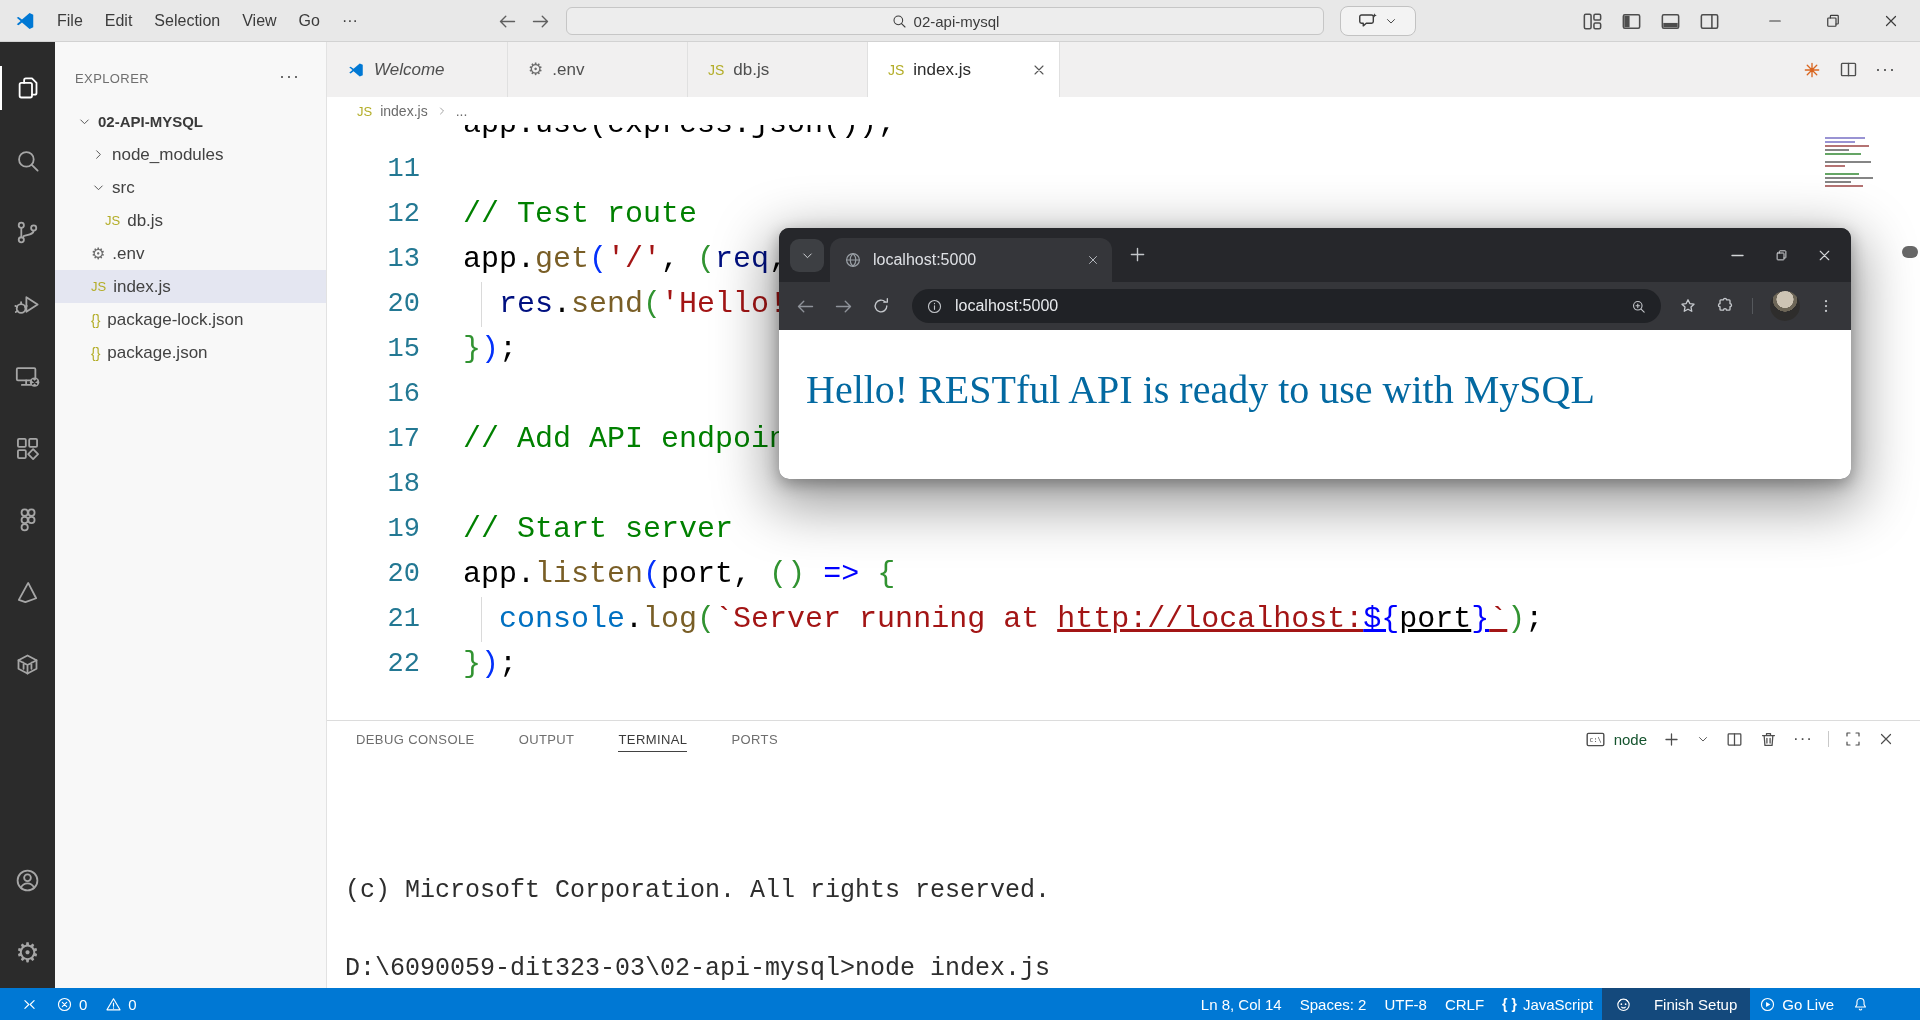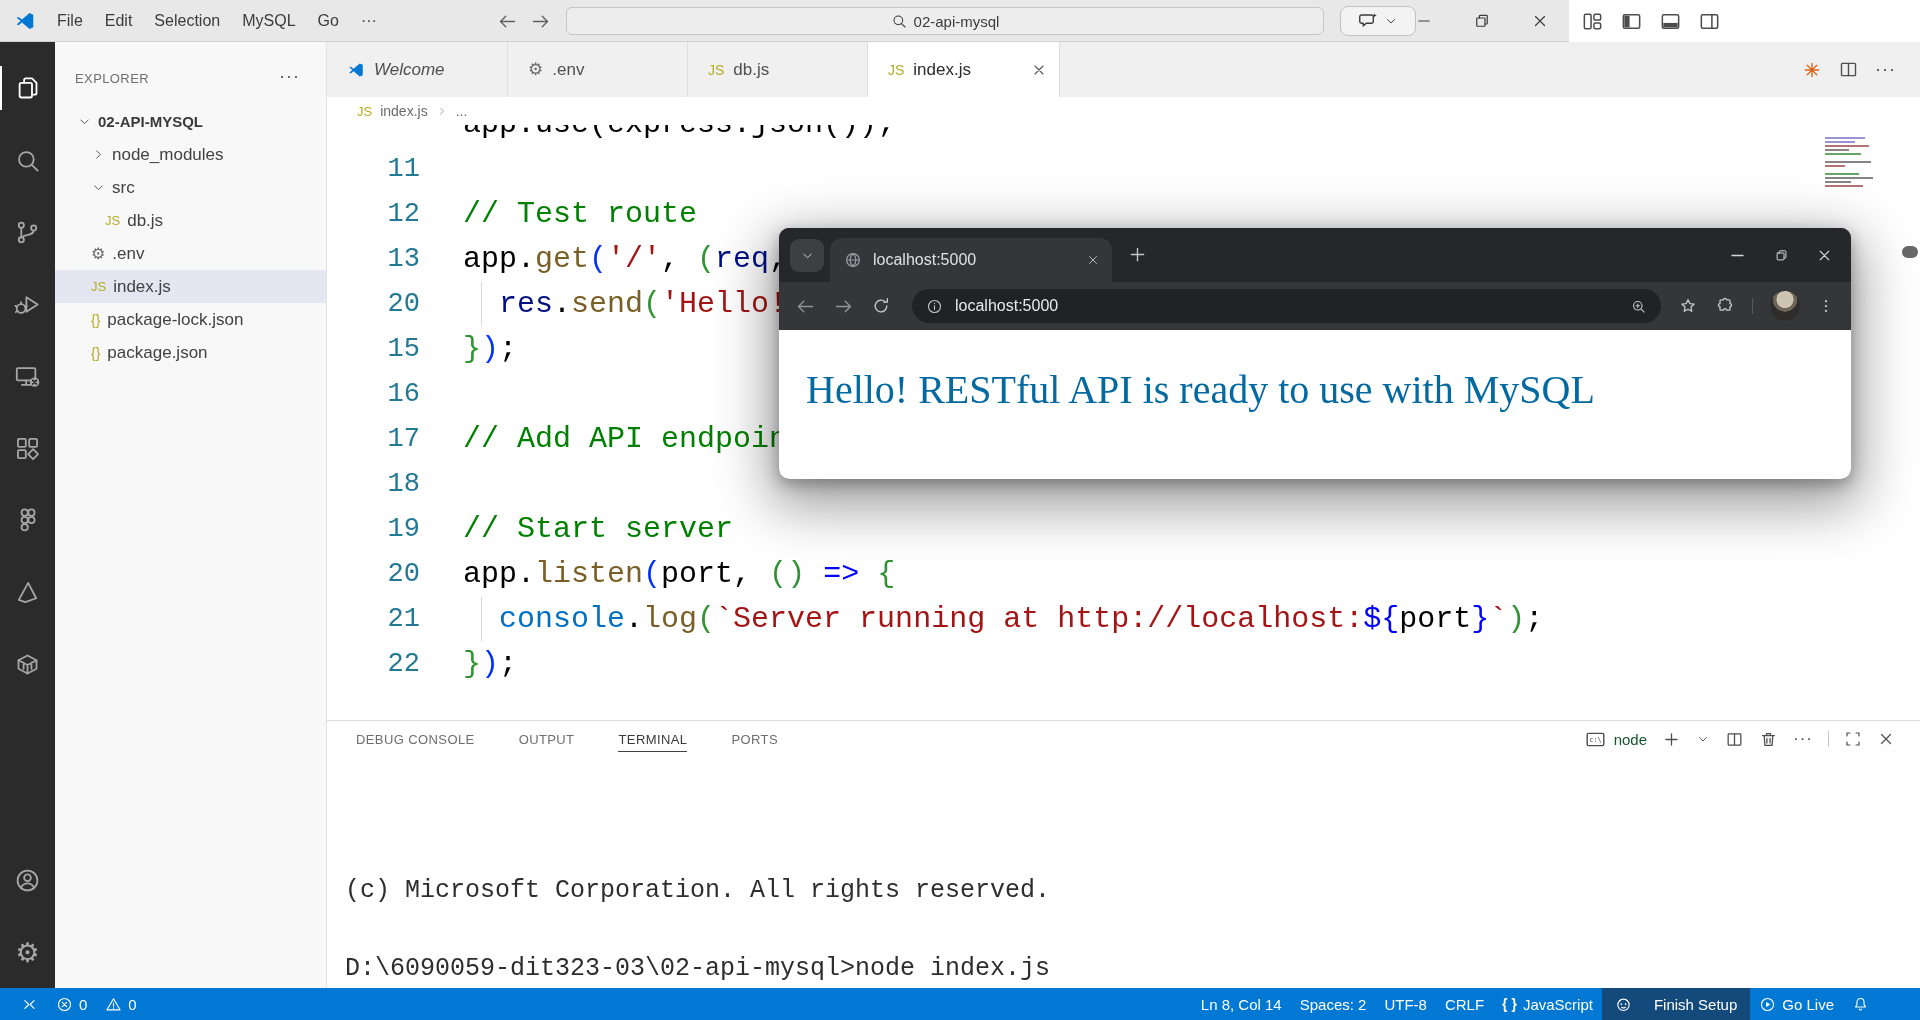--- a/index.html
+++ b/index.html
@@ -3,21 +3,21 @@
 <meta charset="utf-8">
 <style>
   html,body{margin:0;padding:0;background:#9a9a9a;}
   *{box-sizing:border-box;}
   #root{position:relative;width:1920px;height:1020px;background:#fff;overflow:hidden;
         font-family:"Liberation Sans",sans-serif;color:#3b3b3b;}
   .ic{display:inline-flex;align-items:center;justify-content:center;flex:none;}
   .ic svg{width:100%;height:100%;display:block;}
 
   
-  #titlebar{position:absolute;left:0;top:0;width:1569px;height:42px;background:#e8e8e8;
+  #titlebar{position:absolute;left:0;top:0;width:1920px;height:42px;background:#e8e8e8;
             border-bottom:1px solid #d2d2d2;z-index:30;}
   #app-logo{position:absolute;left:14px;top:10px;width:22px;height:22px;}
   #menu-bar{position:absolute;left:46px;top:0;height:42px;display:flex;align-items:center;}
   .menu-item{padding:0 11px;font-size:16px;color:#3b3b3b;height:30px;display:flex;align-items:center;border-radius:5px;}
   #nav-arrows{position:absolute;left:497px;top:0;height:42px;display:flex;align-items:center;gap:12px;color:#5f5f5f;}
   #cmd-center{position:absolute;left:566px;top:7px;width:758px;height:28px;background:#ededed;
               border:1px solid #c6c6c6;border-radius:6px;display:flex;align-items:center;justify-content:center;
               gap:7px;color:#3c3c3c;font-size:15px;}
   #copilot-btn{position:absolute;left:1340px;top:6px;width:76px;height:30px;border:1px solid #c2c2c2;border-radius:8px;
               background:#f3f3f3;display:flex;align-items:center;justify-content:center;gap:5px;color:#3b3b3b;}
@@ -65,21 +65,21 @@
   #editor{position:absolute;left:0;top:83px;width:100%;height:595px;overflow:hidden;background:#fff;}
   #code{position:absolute;left:0;top:-23px;width:100%;}
   .cl{height:45px;position:relative;font-family:"Liberation Mono","DejaVu Sans Mono",monospace;
       font-size:30px;line-height:45px;white-space:pre;}
   .cl .ln{position:absolute;left:0;width:93px;text-align:right;color:#237893;font-size:27px;}
   .cl .ct{position:absolute;left:136px;}
   .cl.guide::before{content:'';position:absolute;left:154px;top:0;bottom:0;border-left:1px solid #dadada;}
   .c-def{color:#000000;} .c-cmt{color:#008000;} .c-str{color:#a31515;} .c-kw{color:#0000ff;}
   .c-fn{color:#795e26;} .c-var{color:#001080;} .c-var2{color:#0070c1;}
   .c-b1{color:#0431fa;} .c-b2{color:#319331;}
-  .lnk{}
+  .lnk{text-decoration:underline;}
   #minimap{position:absolute;right:25px;top:10px;width:74px;height:58px;}
   #scroll-thumb{position:absolute;right:2px;top:121px;width:16px;height:12px;background:#4d4d4d;border-radius:6px;opacity:.85;}
 
   
   #panel{position:absolute;left:0;top:678px;width:100%;height:268px;background:#fff;border-top:1px solid #dcdcdc;}
   #panel-tabs{position:absolute;left:29px;top:0;height:36px;display:flex;gap:44px;}
   .p-tab{height:36px;display:flex;align-items:center;font-size:13px;letter-spacing:.4px;color:#6e6e6e;position:relative;}
   .p-tab.active{color:#3b3b3b;}
   .p-tab.active::after{content:'';position:absolute;left:0;right:0;bottom:5px;height:1px;background:#424242;}
   #panel-toolbar{position:absolute;right:25px;top:0;height:36px;display:flex;align-items:center;gap:15px;color:#4d4d4d;}
@@ -127,21 +127,21 @@
   <div id="titlebar">
     <span class="ic" id="app-logo">
         <svg viewBox="0 0 24 24" fill="none" stroke="currentColor" stroke-width="1.6" stroke-linecap="round" stroke-linejoin="round">
           <path d="M17 3.2 8.7 10.4 4.9 7.5 3 8.4l4.2 3.6L3 15.6l1.9.9 3.8-2.9L17 20.8l4-1.9V5.1z" fill="#0078d4" stroke="none"></path>
         </svg>
       </span>
     <div id="menu-bar">
         <div class="menu-item">File</div>
         <div class="menu-item">Edit</div>
         <div class="menu-item">Selection</div>
-        <div class="menu-item">MySQL</div>
+        <div class="menu-item">View</div>
         <div class="menu-item">Go</div>
         <div class="menu-item">···</div>
       </div>
     <div id="nav-arrows">
       <span class="ic" style="width:21px;height:21px">
           <svg viewBox="0 0 24 24" fill="none" stroke="currentColor" stroke-width="1.6" stroke-linecap="round" stroke-linejoin="round">
             <path d="M20 12H4M10 6l-6 6 6 6"></path>
           </svg>
         </span>
       <span class="ic" style="width:21px;height:21px">

